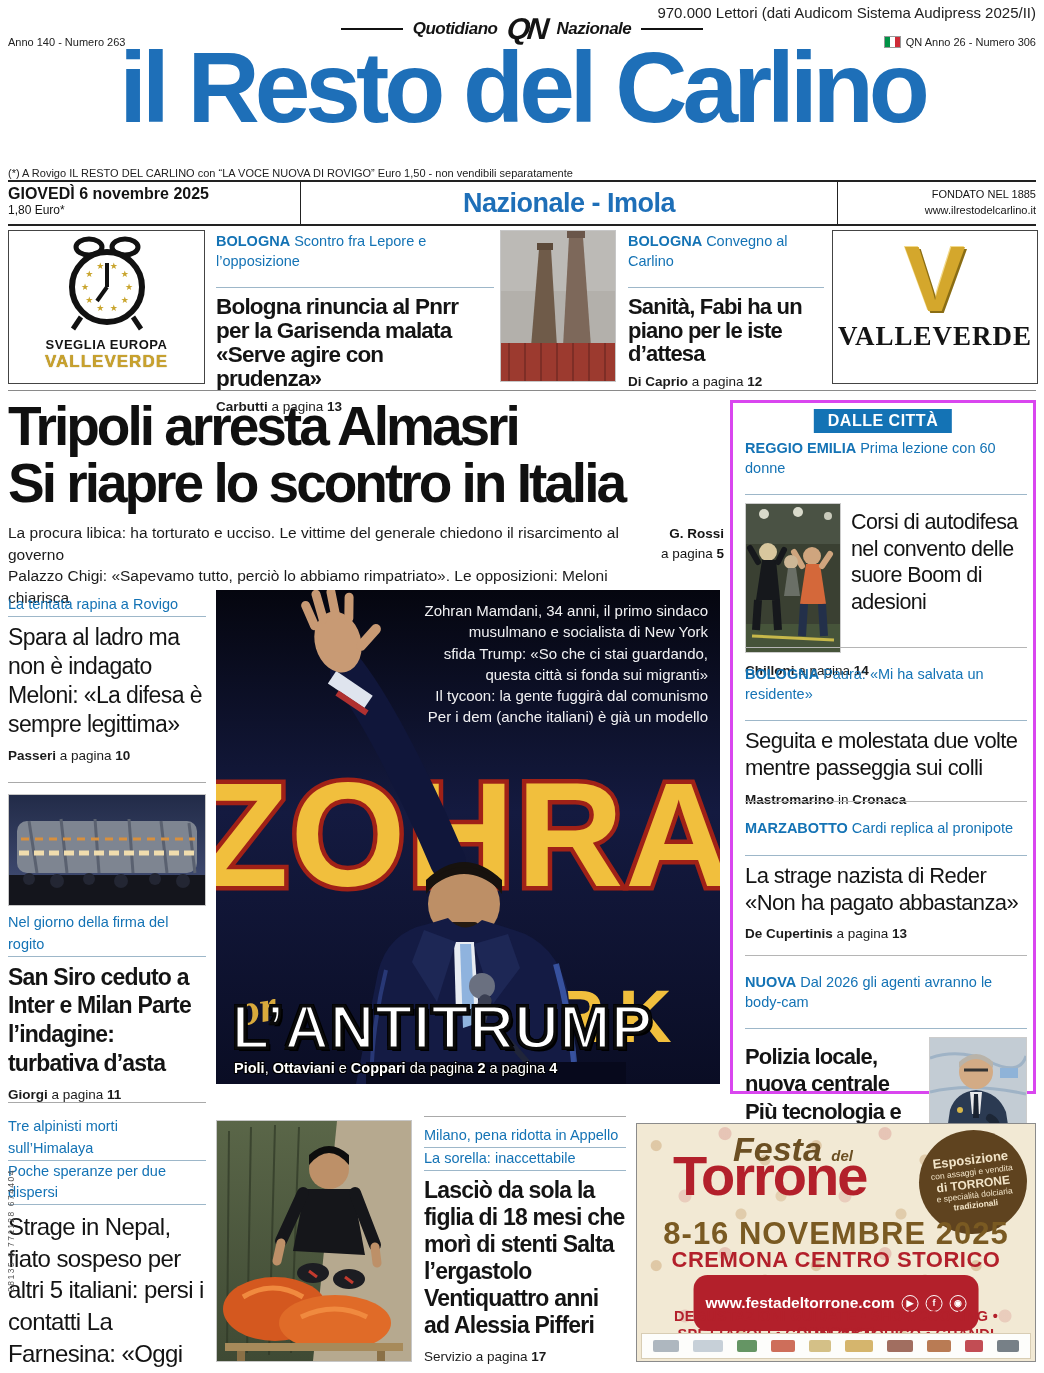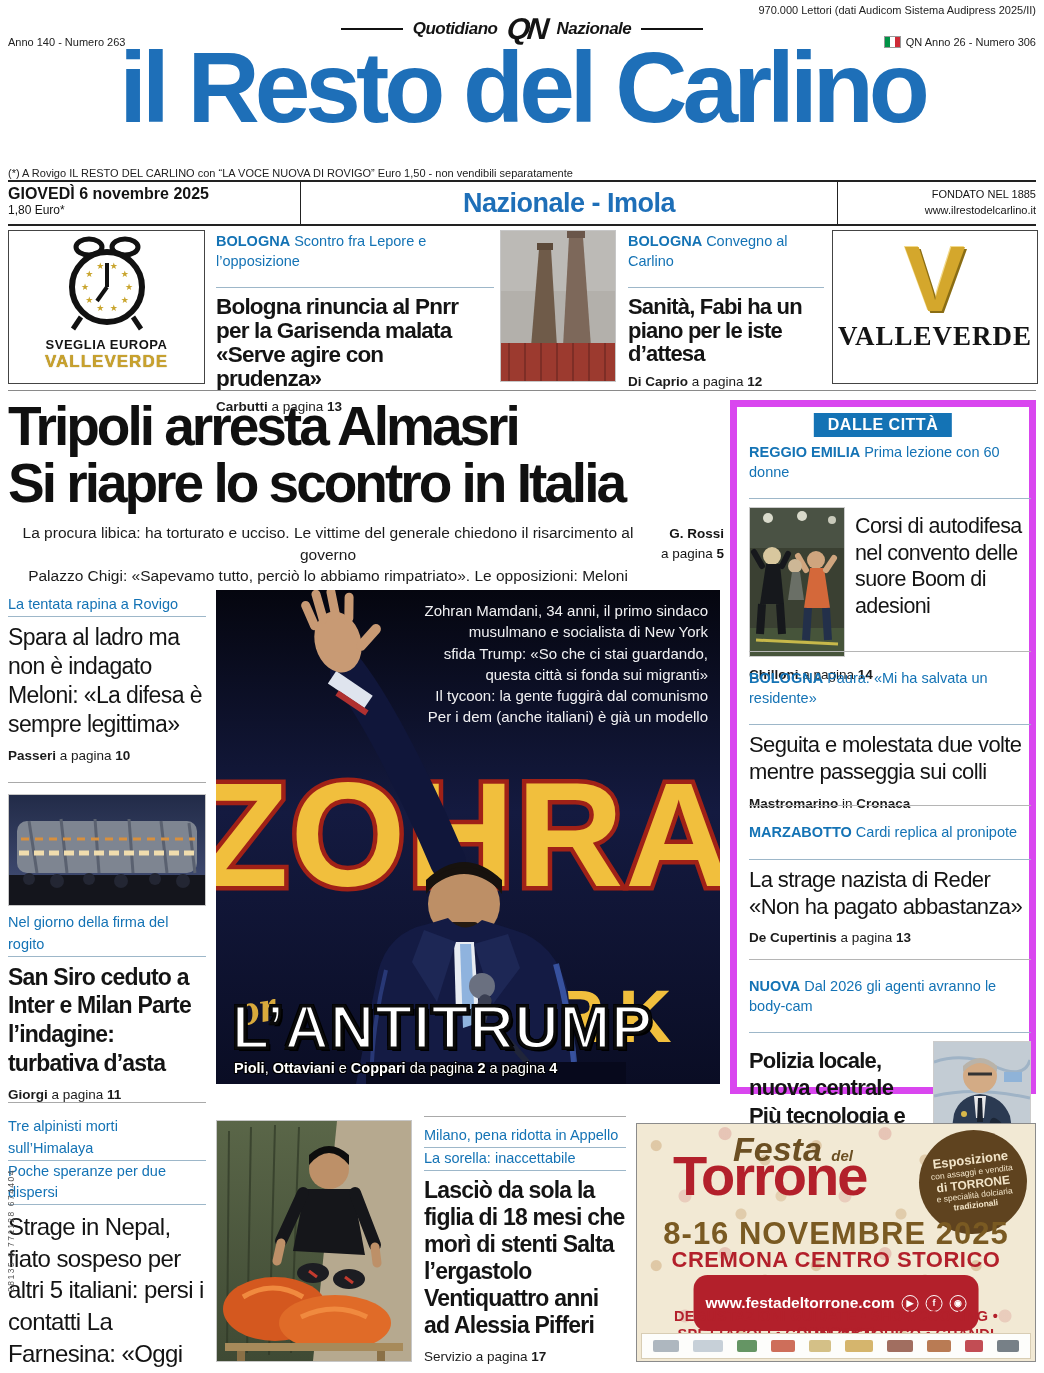--- a/index.html
+++ b/index.html
@@ -1,19 +1,19 @@
 <!DOCTYPE html>
 <html><head>
 <meta charset="utf-8">
 <style>
   html,body{margin:0;padding:0;background:#dcdcdc;}
   .page{position:relative;width:1044px;height:1373px;margin:0 auto;background:#fff;
         font-family:"Liberation Sans",sans-serif;color:#141414;overflow:hidden;}
   
-  .aud{position:absolute;top:4px;right:8px;font-size:11px;color:#222;}
+  .aud{position:absolute;top:4px;right:8px;font-size:15px;color:#222;}
   .brandrow{position:absolute;top:12px;left:0;width:100%;display:flex;align-items:center;justify-content:center;gap:10px;}
   .brandrow .rule{width:62px;height:2px;background:#111;}
   .bword{font-size:17px;font-weight:800;font-style:italic;letter-spacing:-0.5px;}
   .qn{font-size:30px;font-weight:900;font-style:italic;letter-spacing:-3px;transform:skewX(-6deg);display:inline-block;}
   .issueL{position:absolute;top:36px;left:8px;font-size:11px;color:#222;}
   .issueR{position:absolute;top:36px;right:8px;font-size:11px;color:#222;display:flex;align-items:center;gap:5px;}
   .flag{display:inline-block;width:15px;height:10px;background:linear-gradient(90deg,#009246 33%,#fff 33% 66%,#ce2b37 66%);border:0.5px solid #999;}
   .masthead{position:absolute;top:26px;left:0;width:100%;margin:0;text-align:center;
             font-size:100px;line-height:122px;font-weight:800;letter-spacing:-5px;color:#1e6fb8;}
   .note{position:absolute;top:167px;left:8px;font-size:11px;color:#222;}
@@ -38,28 +38,28 @@
   .adclock .l1{font-size:13px;font-weight:800;letter-spacing:0.5px;margin-top:-2px;}
   .adclock .l2{font-size:17px;font-weight:900;letter-spacing:1px;color:#c9a22c;text-shadow:0 0 1px #8a6d14;}
   .s-top{width:278px;}
   .s-top .hl{font-size:22.5px;font-weight:800;line-height:1.07;margin-top:7px;letter-spacing:-0.8px;}
   .s-top .byline{margin-top:8px;}
   .advall{left:832px;top:230px;width:204px;height:152px;text-align:center;}
   .advall .brand{font-family:"Liberation Serif",serif;font-size:27px;font-weight:800;letter-spacing:1px;margin-top:-6px;}
   .goldV{font-size:92px;line-height:96px;font-weight:900;color:#d4a72c;text-shadow:2px 2px 0 #8a6d14,-1px -1px 0 #f2d98a;}
   
   .lead-hl{left:8px;top:398px;width:716px;font-size:55px;font-weight:900;line-height:1.04;letter-spacing:-3px;color:#101010;}
-  .lead-deck{left:8px;top:522px;width:640px;font-size:15.5px;line-height:1.4;color:#1b1b1b;text-align:center;}
+  .lead-deck{left:8px;top:522px;width:640px;font-size:15.5px;line-height:1.4;color:#1b1b1b;}
   .lead-by{left:652px;top:524px;width:72px;text-align:right;font-size:13.5px;line-height:1.5;}
   
   .lcol{width:198px;}
   .lcol .hl{font-size:23px;line-height:1.26;margin-top:6px;}
   .lcol .byline{margin-top:9px;}
   
-  .rbox{position:absolute;left:730px;top:400px;width:306px;height:694px;border:7px solid #d946ef;box-sizing:border-box;}
+  .rbox{position:absolute;left:730px;top:400px;width:306px;height:694px;border:3px solid #d946ef;box-sizing:border-box;}
   .rbadge{position:absolute;top:6px;left:50%;transform:translateX(-50%);background:#1473b5;color:#fff;font-weight:800;font-size:16px;letter-spacing:0.5px;padding:3px 14px;}
   .rstory{position:absolute;left:12px;width:282px;}
   .rstory .hl{font-size:22px;line-height:1.24;margin-top:6px;}
   .rstory .byline{margin-top:10px;}
   .rdiv{position:absolute;left:12px;width:282px;height:1px;background:#b5b5b5;}
   
   .photo-main{position:absolute;left:216px;top:590px;width:504px;height:494px;background:#0b0e24;}
   .cap{position:absolute;top:10px;right:12px;width:345px;text-align:right;color:#f1f1f3;font-size:15px;line-height:1.42;}
   .antitrump{position:absolute;left:16px;top:402px;color:#fff;font-size:61px;font-weight:900;letter-spacing:1px;
      -webkit-text-stroke:3px #0a0a0a;text-shadow:3px 3px 0 #000,-2px -2px 0 #000,2px -2px 0 #000,-2px 2px 0 #000;}

